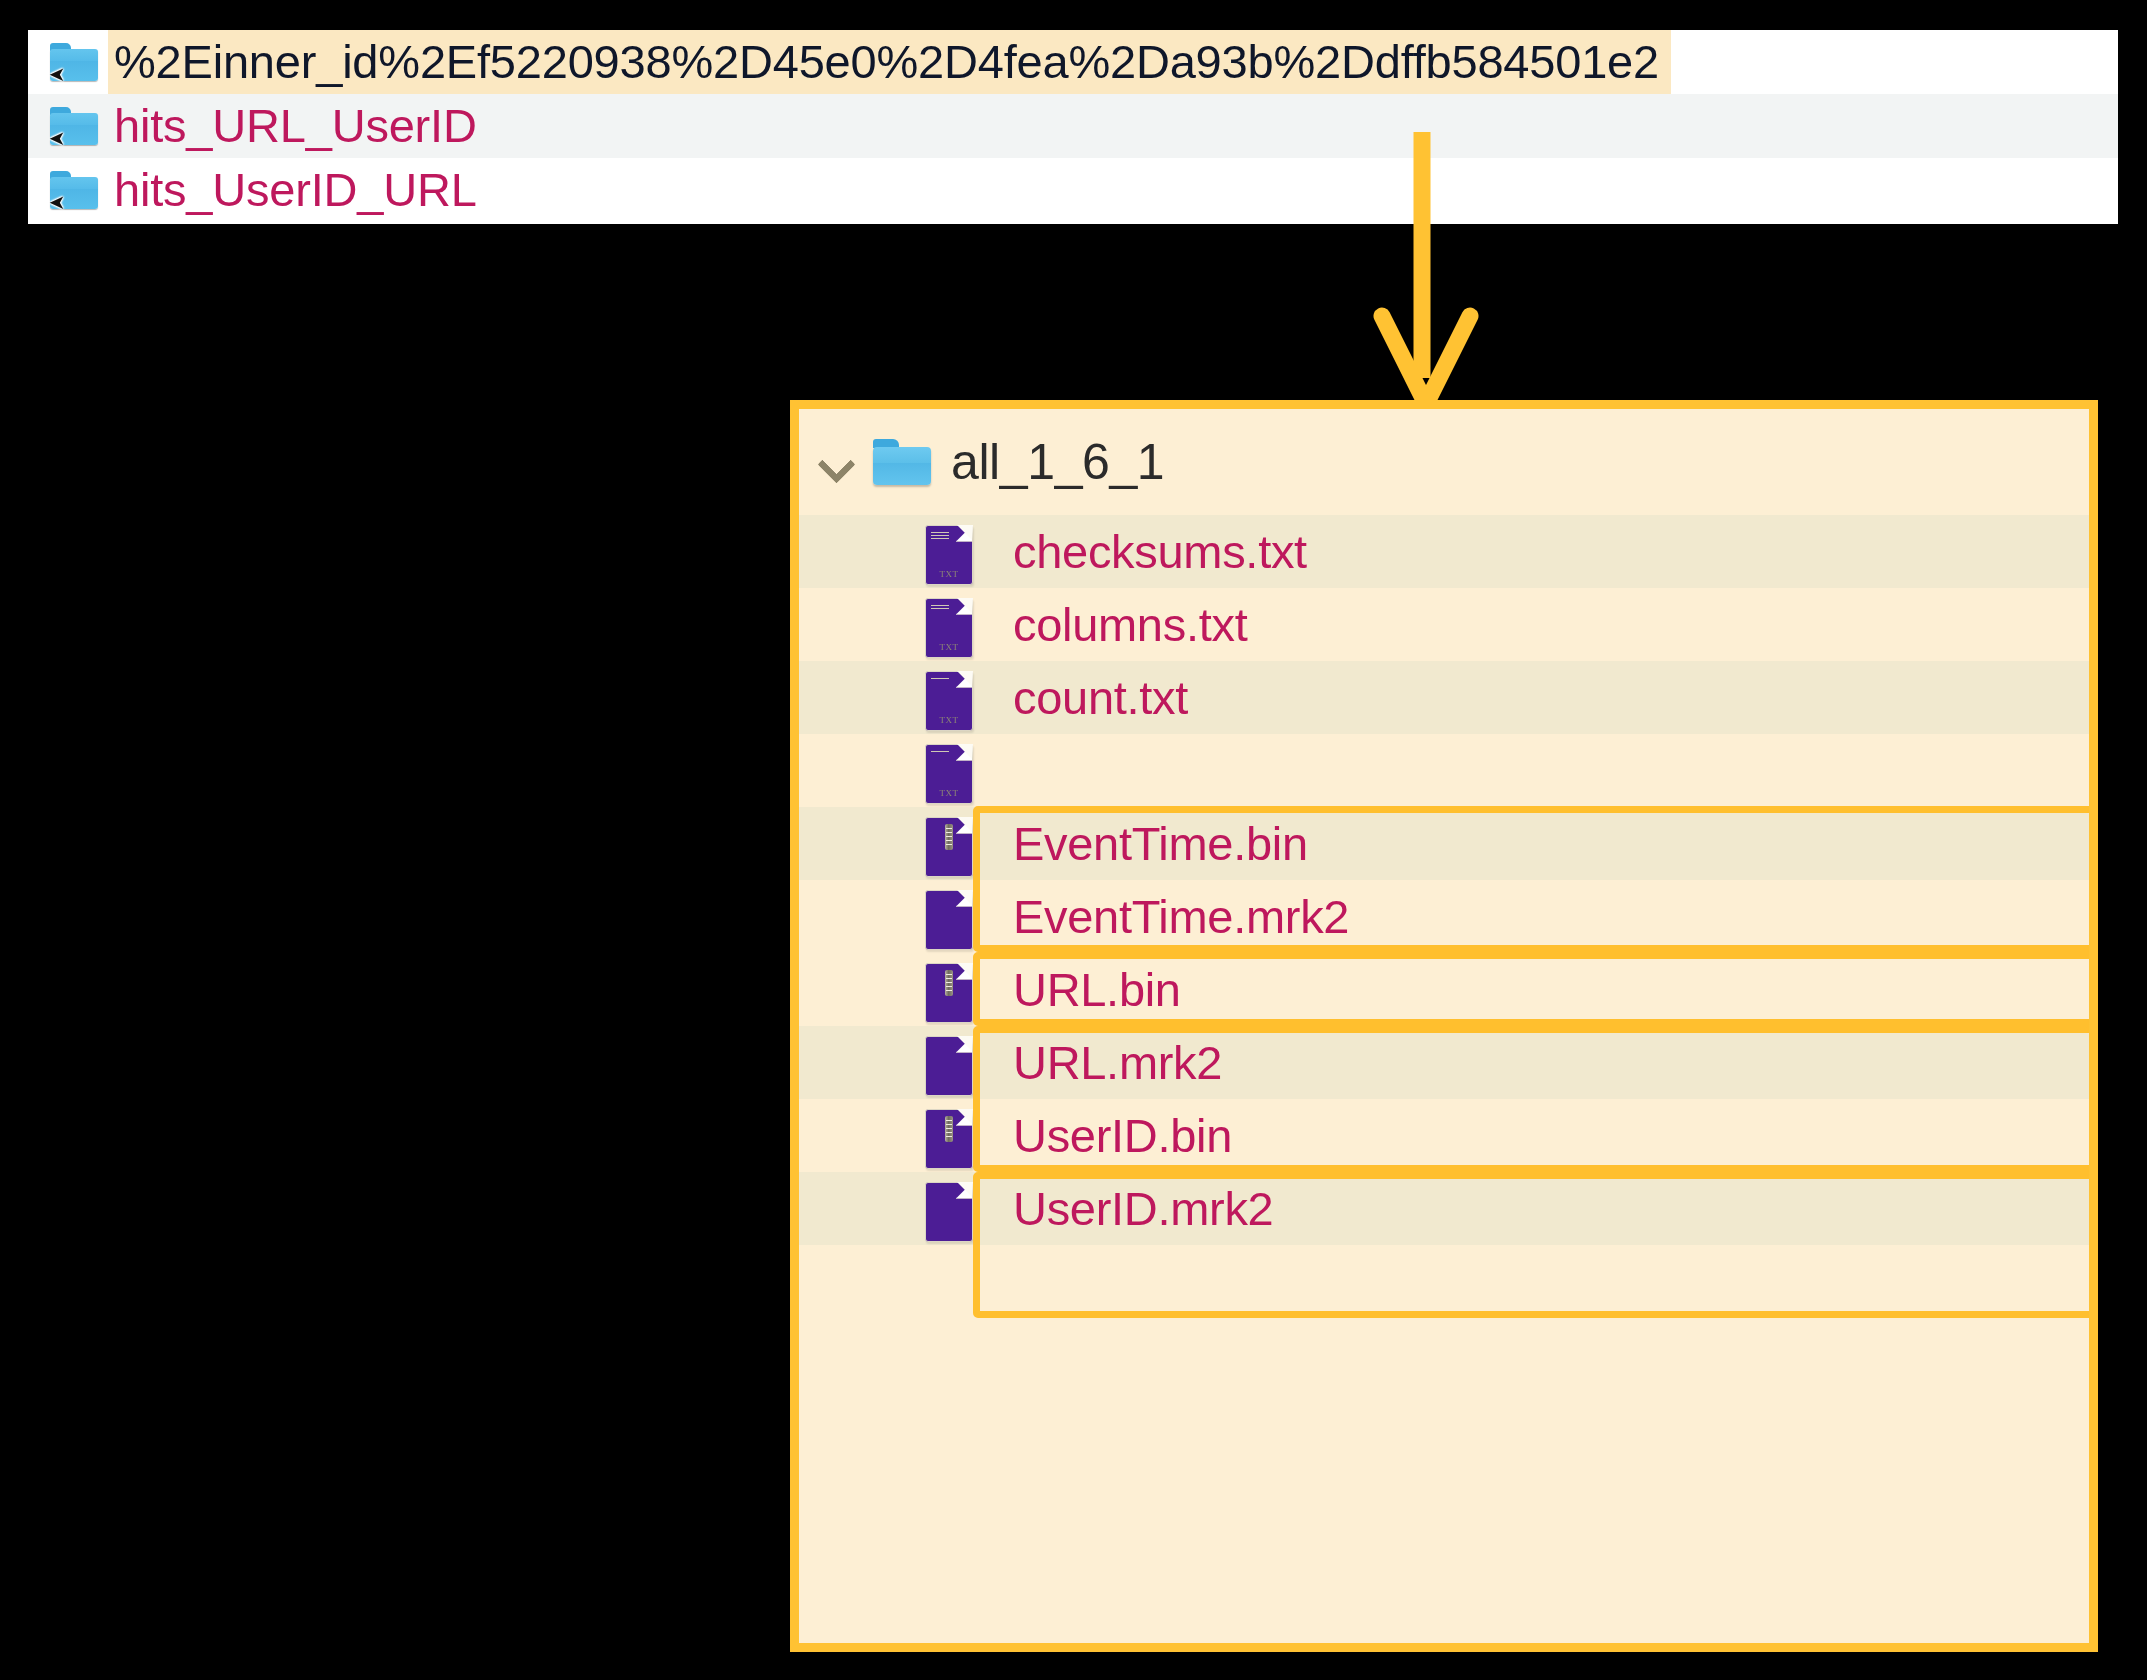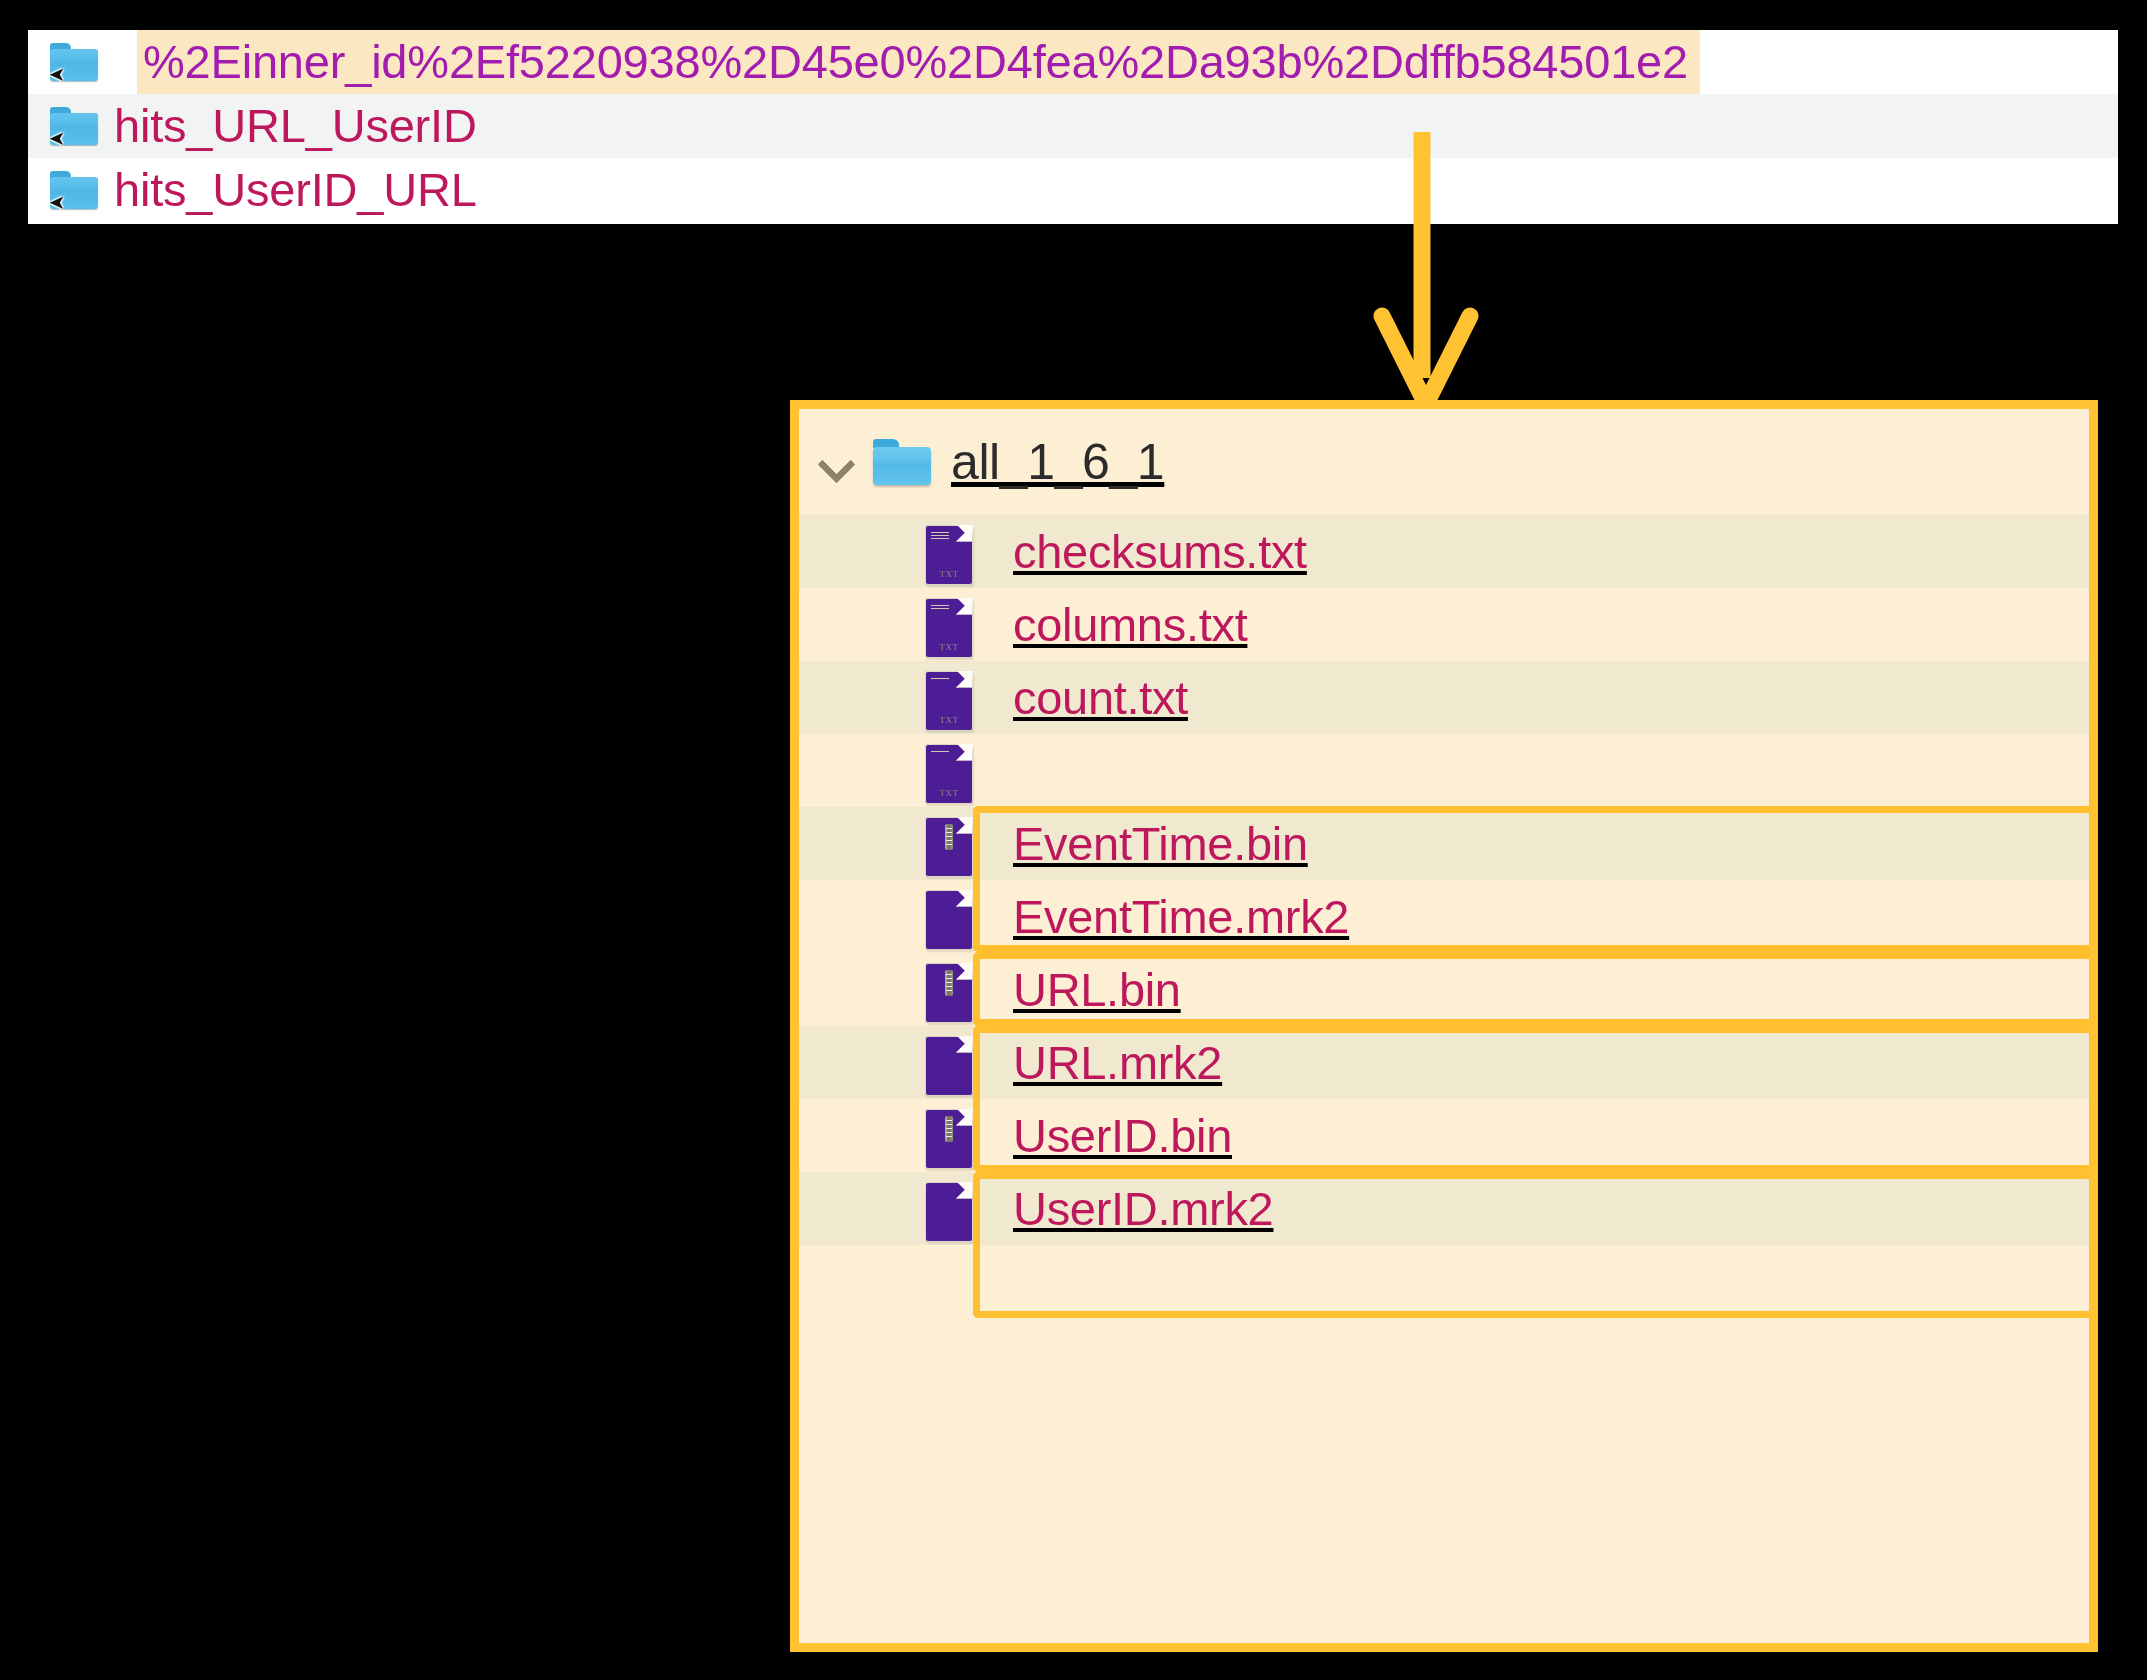--- a/index.html
+++ b/index.html
@@ -44,22 +44,21 @@
   }
   .folder-row .flabel {
     font-size: 47px;
     letter-spacing: -0.2px;
     color: #be185d;
     line-height: 64px;
     padding: 0 12px 0 6px;
   }
   .folder-row.sel .flabel {
     background: #fbe8c2;
-    color: #a21caf;
-    margin-left: 29px;
+    color: #0f172a;
   }
   .folder-row.sel { background: #ffffff; }
 
   
   .folder-ico {
     position: absolute;
     left: 4px;
     top: 6px;
     width: 48px;
     height: 38px;
@@ -105,21 +104,20 @@
   #main-panel {
     position: absolute;
     left: 790px;
     top: 400px;
     width: 1308px;
     height: 1252px;
     box-sizing: border-box;
     border: 9px solid #ffc233;
     background: #fdefd4;
     overflow: hidden;
-    text-decoration: underline;
   }
   .tree-root {
     display: flex;
     align-items: center;
     height: 106px;
     padding-left: 16px;
     white-space: nowrap;
   }
   .chev {
     flex: 0 0 auto;

